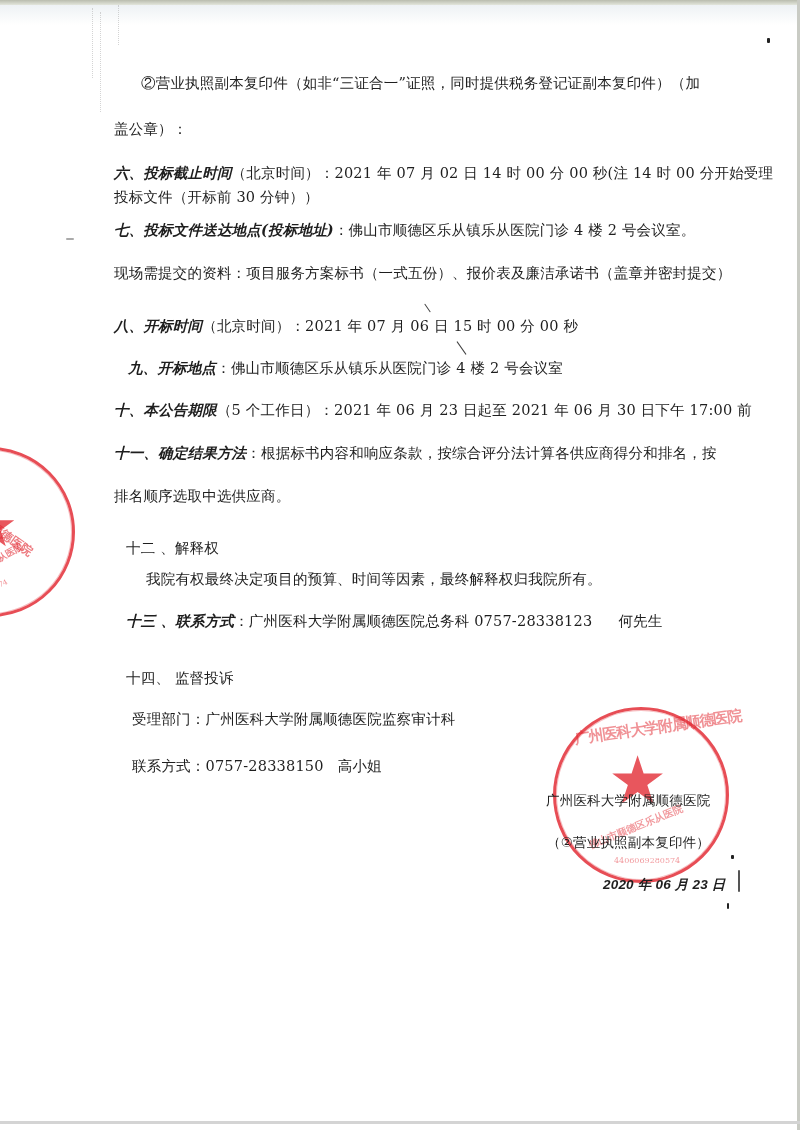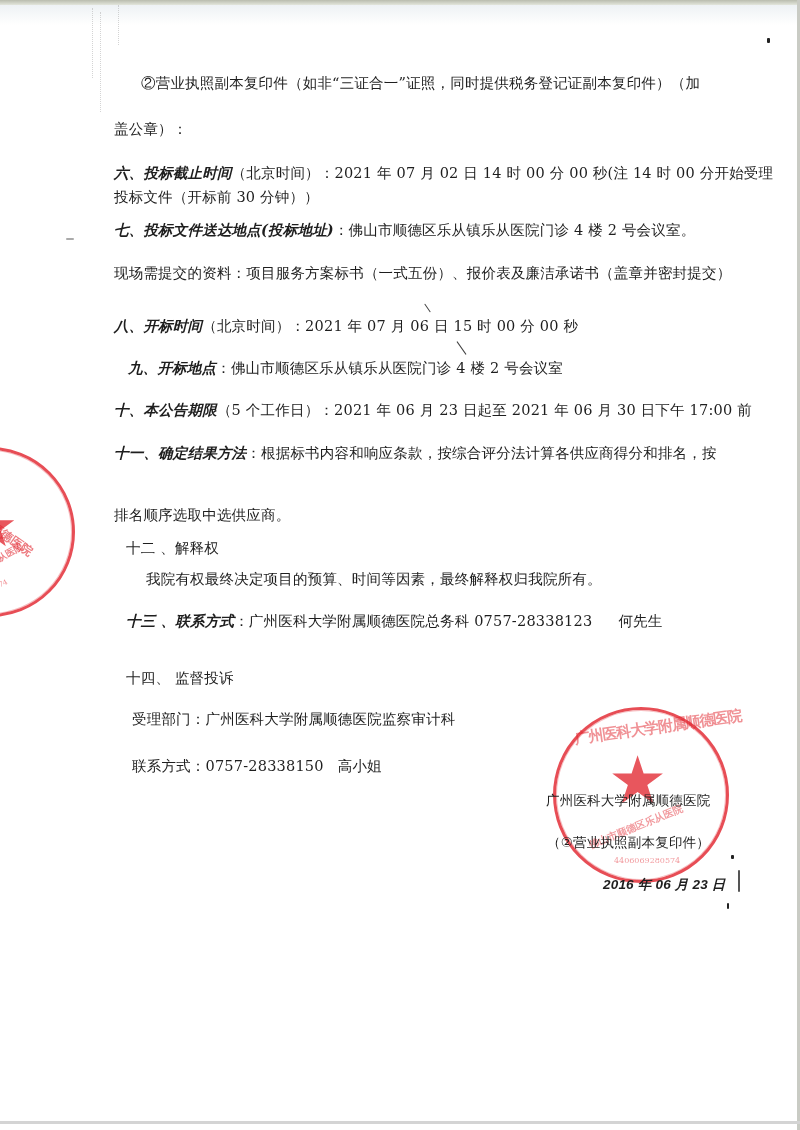--- a/index.html
+++ b/index.html
@@ -86,33 +86,33 @@
 
 <div class="line" style="left:114px; top:264px;">现场需提交的资料：项目服务方案标书（一式五份）、报价表及廉洁承诺书（盖章并密封提交）</div>
 
 <div class="line" style="left:114px; top:317px;"><span class="b">八、开标时间</span><span>（北京时间）：2021 年 07 月 06 日 15 时 00 分 00 秒</span></div>
 
 <div class="line" style="left:114px; top:359px;margin-left:14px;"><span class="b">九、开标地点</span><span>：佛山市顺德区乐从镇乐从医院门诊 4 楼 2 号会议室</span></div>
 
 <div class="line" style="left:114px; top:401px;"><span class="b">十、本公告期限</span><span>（5 个工作日）：2021 年 06 月 23 日起至 2021 年 06 月 30 日下午 17:00 前</span></div>
 
 <div class="line" style="left:114px; top:444px;"><span class="b">十一、确定结果方法</span><span>：根据标书内容和响应条款，按综合评分法计算各供应商得分和排名，按</span></div>
-<div class="line" style="left:114px; top:506px;font-family:Liberation Serif, serif;">排名顺序选取中选供应商。</div>
+<div class="line" style="left:114px; top:487px;font-family:Liberation Serif, serif;">排名顺序选取中选供应商。</div>
 
 <div class="line" style="left:126px; top:539px;">十二 、解释权</div>
 <div class="line" style="left:146px; top:570px;">我院有权最终决定项目的预算、时间等因素，最终解释权归我院所有。</div>
 
 <div class="line" style="left:126px; top:612px;"><span class="b">十三 、联系方式</span><span>：广州医科大学附属顺德医院总务科  0757-28338123</span><span style="display:inline-block; width:26px;"></span><span>何先生</span></div>
 
 <div class="line" style="left:126px; top:669px;">十四、  监督投诉</div>
 <div class="line" style="left:132px; top:710px;">受理部门：广州医科大学附属顺德医院监察审计科</div>
 <div class="line" style="left:132px; top:757px;"><span>联系方式：0757-28338150</span><span style="display:inline-block; width:14px;"></span><span>高小姐</span></div>
 
 <div class="stamp" style="left:553px; top:707px; width:170px; height:170px;">
   <span class="star" style="left:52px; top:32px; font-size:66px;">★</span>
   <span class="stamp-text" style="left:18px; top:8px; font-size:15px; letter-spacing:-1px; transform:rotate(-8deg); opacity:.65;">广州医科大学附属顺德医院</span>
   <span class="stamp-text" style="left:30px; top:110px; font-size:10px; transform:rotate(-22deg); opacity:.6;">佛山市顺德区乐从医院</span>
   <span class="stamp-text" style="left:58px; top:146px; font-size:8px; font-weight:normal; opacity:.6;">4406069280574</span>
 </div>
 
 <div class="line" style="left:546px; top:791px; font-family:'DejaVu Sans', sans-serif; font-size:13.5px;">广州医科大学附属顺德医院</div>
 <div class="line" style="left:547px; top:833px; font-family:'DejaVu Sans', sans-serif; font-size:13.5px;">（②营业执照副本复印件）</div>
-<div class="line b" style="left:603px; top:876px; font-family:'Liberation Sans', sans-serif; font-size:13.5px;">2016 年 06 月 23 日</div>
+<div class="line b" style="left:603px; top:876px; font-family:'Liberation Sans', sans-serif; font-size:13.5px;">2020 年 06 月 23 日</div>
 
 </body></html>

